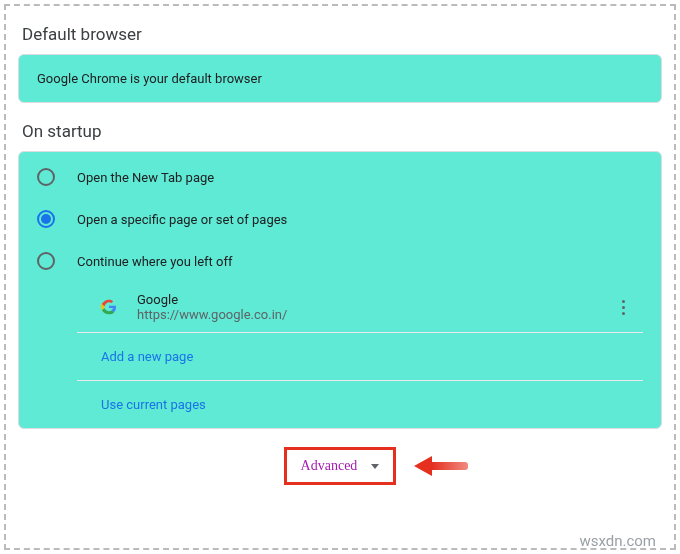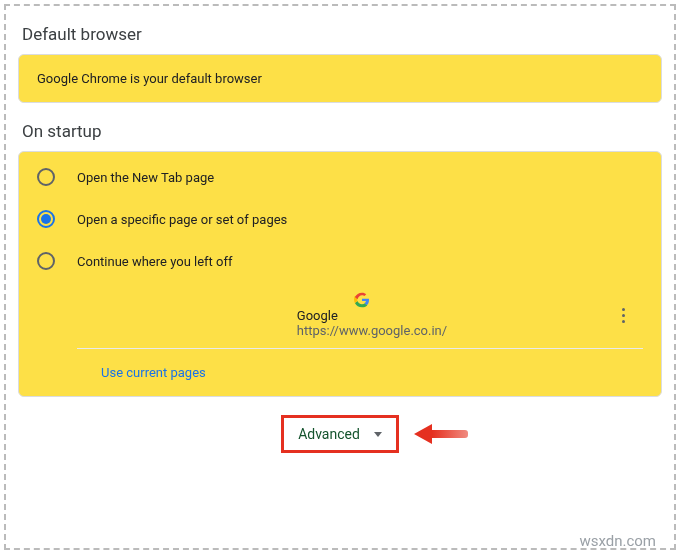--- a/index.html
+++ b/index.html
@@ -21,21 +21,21 @@
     position: relative;
   }
   .section-title {
     color: #3c4043;
     font-size: 17px;
     margin: 6px 0 10px 4px;
   }
   .card {
     border: 1px solid #dadce0;
     border-radius: 6px;
-    background: #fde047;
+    background: #5eead4;
     padding: 16px 18px;
     margin-bottom: 18px;
   }
   .radio-row {
     display: flex;
     align-items: center;
     padding: 12px 0;
   }
   .radio {
     width: 18px; height: 18px;
@@ -58,21 +58,20 @@
   }
   .sublist {
     margin-left: 40px;
   }
   .page-row {
     border-top: 1px solid #e8eaed;
     padding: 10px 0 10px 24px;
     position: relative;
     display: flex;
     align-items: center;
-    flex-direction: column;
   }
   .page-row:first-child { border-top: none; }
   .favicon {
     width: 16px; height: 16px;
     margin-right: 20px;
     position: relative;
   }
   .favicon svg { width: 16px; height: 16px; }
   .page-text { display: flex; flex-direction: column; }
   .page-title { color: #202124; font-size: 13px; }
@@ -108,23 +107,24 @@
     margin-top: 6px;
     position: relative;
   }
   .advanced-btn {
     border: 3px solid #e53020;
     padding: 8px 14px;
     display: inline-flex;
     align-items: center;
     gap: 14px;
     font-size: 14px;
-    color: #14532d;
+    color: #a21caf;
     background: #fff;
     cursor: pointer;
+    font-family: Liberation Serif, serif;
   }
   .caret {
     width: 0; height: 0;
     border-left: 4px solid transparent;
     border-right: 4px solid transparent;
     border-top: 5px solid #5f6368;
   }
   .arrow-annot {
     position: absolute;
     left: calc(50% + 74px);
@@ -194,20 +194,21 @@
           <span class="page-title">Google</span>
           <span class="page-url">https://www.google.co.in/</span>
         </div>
         <div class="kebab">
           <span></span>
             <span></span>
             <span></span>
         </div>
       </div>
 
+      <div class="link-row">Add a new page</div>
       <div class="link-row">Use current pages</div>
     </div>
   </div>
 
   <div class="advanced-wrap">
     <div class="advanced-btn">
       <span>Advanced</span>
       <span class="caret"></span>
     </div>
     <div class="arrow-annot">

